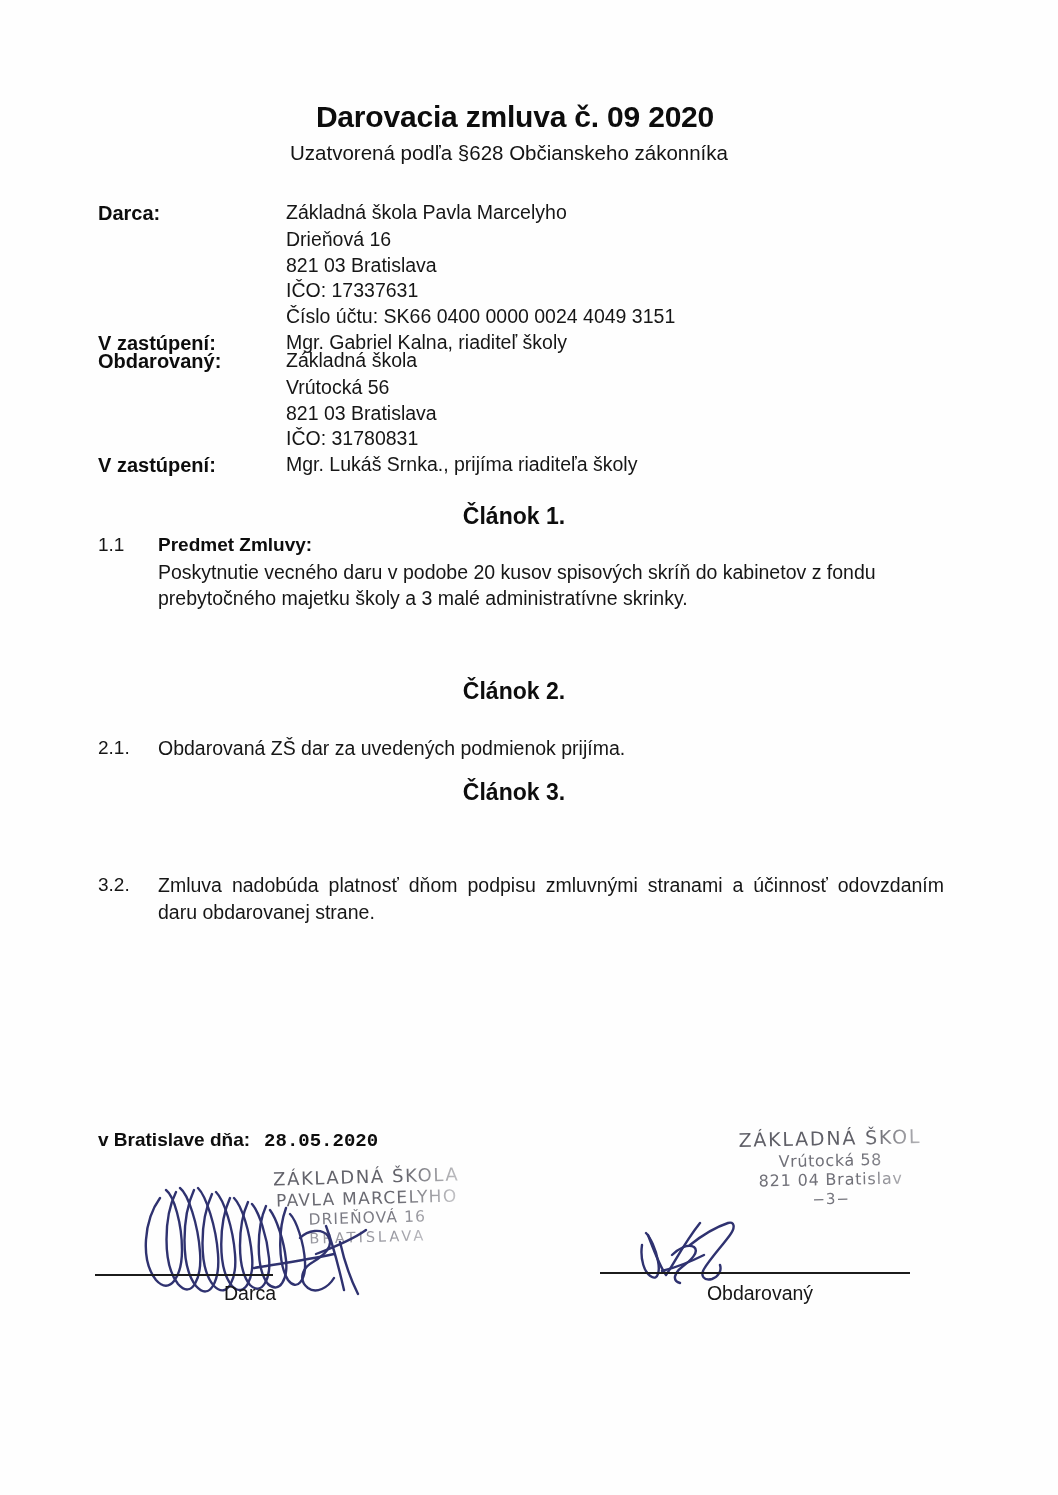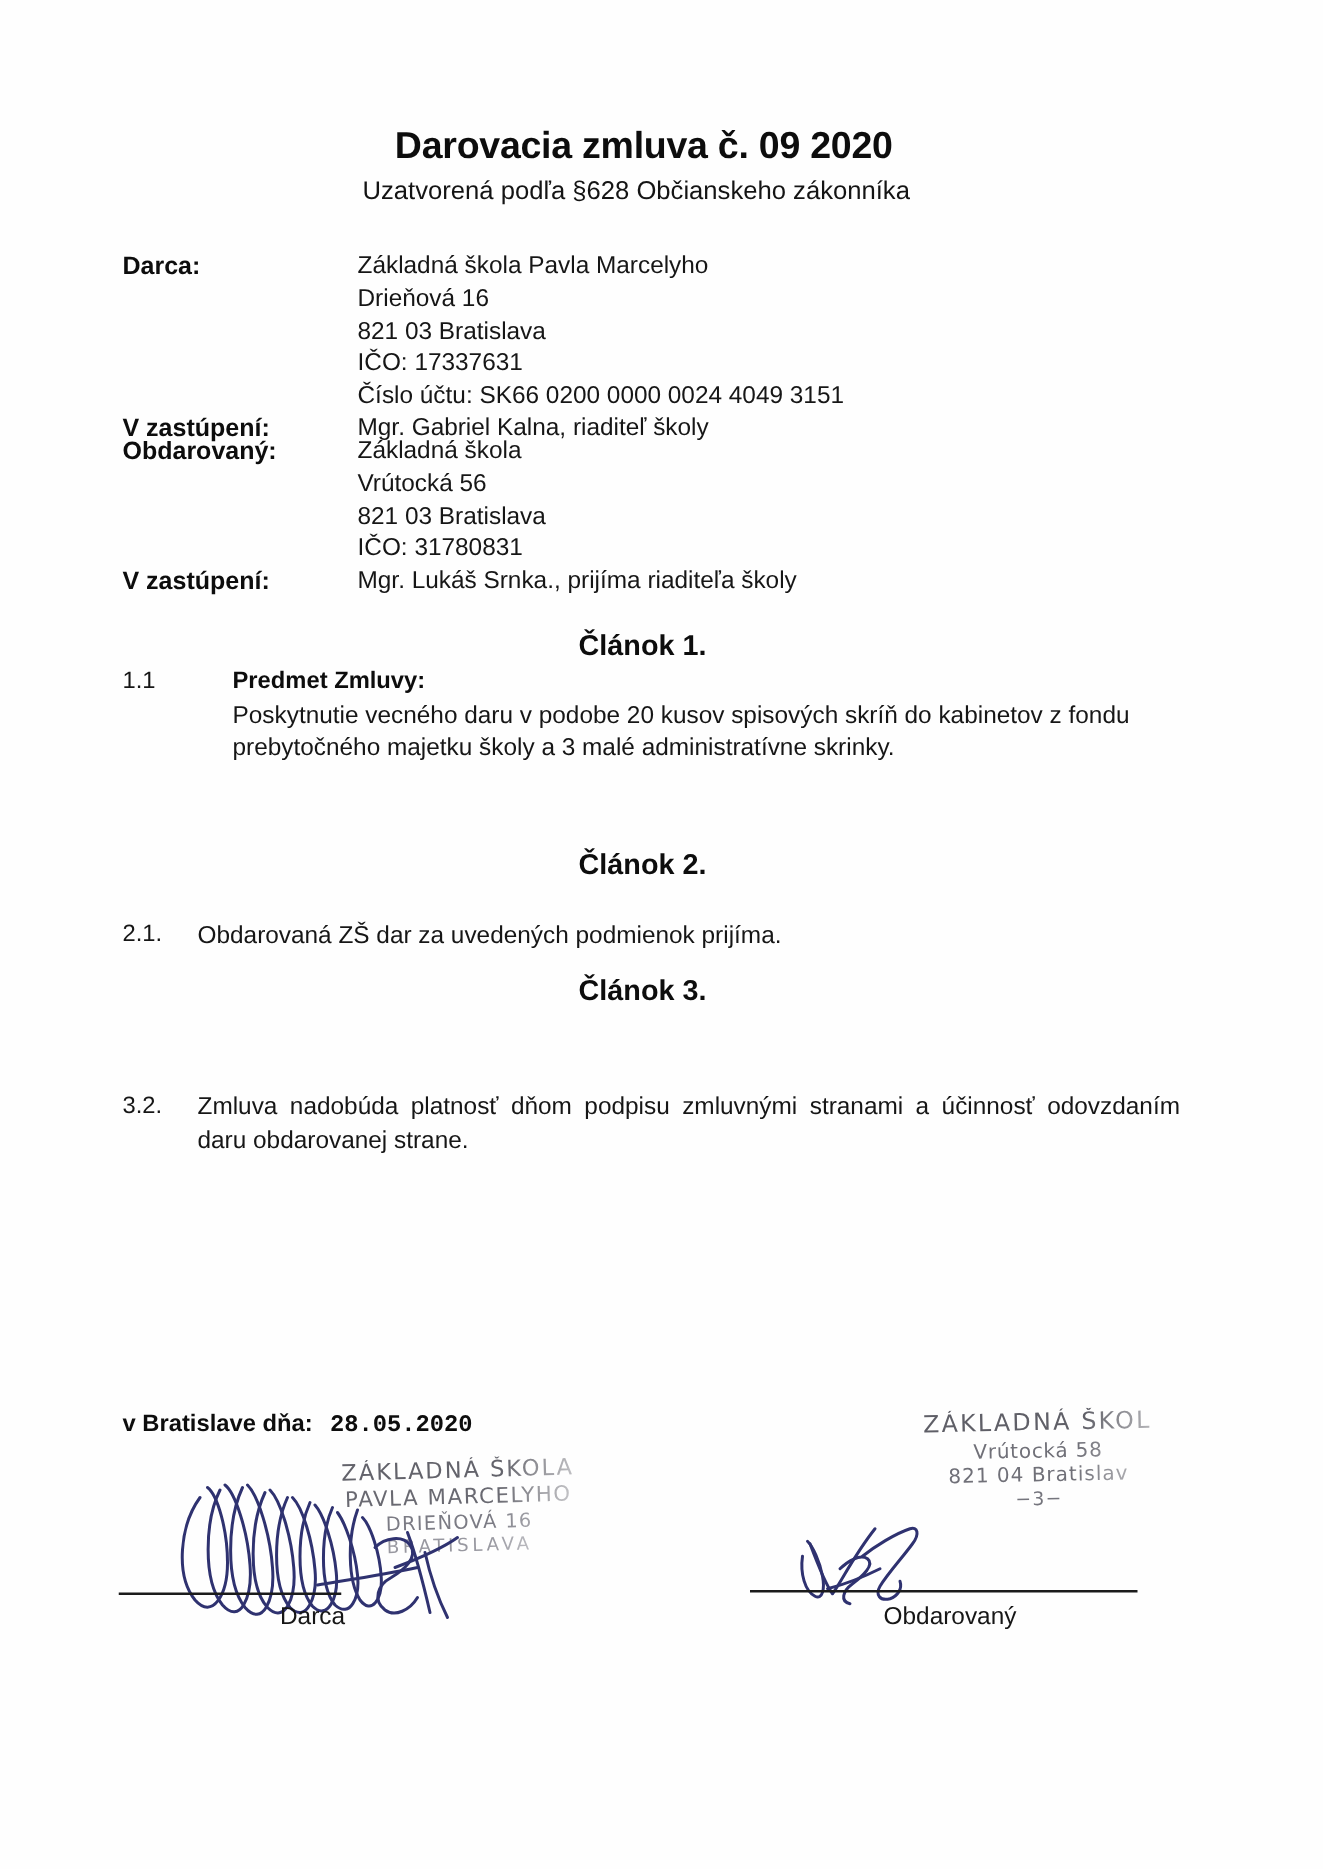--- a/index.html
+++ b/index.html
@@ -117,21 +117,21 @@
   .clause-title {
     font-weight: bold;
     font-size: 19px;
     color: #0d0d0d;
     display: block;
     margin-bottom: 1px;
   }
   .clause-text { display: block; }
   .justify .clause-text { text-align: justify; }
 
-  #c11 { top: 532px; gap: 28px; }
+  #c11 { top: 532px; }
   #c12 { top: 621px; }
   #c21 { top: 735px; }
   #c31 { top: 822px; }
   #c32 { top: 872px; }
 
   
   .date-line {
     position: absolute;
     left: 98px;
     top: 1129px;
@@ -239,21 +239,21 @@
     <div class="party-row">
       <div class="party-blanklabel"></div>
       <div class="party-value">821 03 Bratislava</div>
     </div>
     <div class="party-row">
       <div class="party-blanklabel"></div>
       <div class="party-value">IČO: 17337631</div>
     </div>
     <div class="party-row">
       <div class="party-blanklabel"></div>
-      <div class="party-value">Číslo účtu: SK66 0200 0000 0024 4049 3151</div>
+      <div class="party-value">Číslo účtu: SK66 0400 0000 0024 4049 3151</div>
     </div>
     <div class="party-row">
       <div class="party-label">V zastúpení:</div>
       <div class="party-value">Mgr. Gabriel Kalna, riaditeľ školy</div>
     </div>
   </div>
 
   <div class="party party-donee">
     <div class="party-row">
       <div class="party-label">Obdarovaný:</div>

